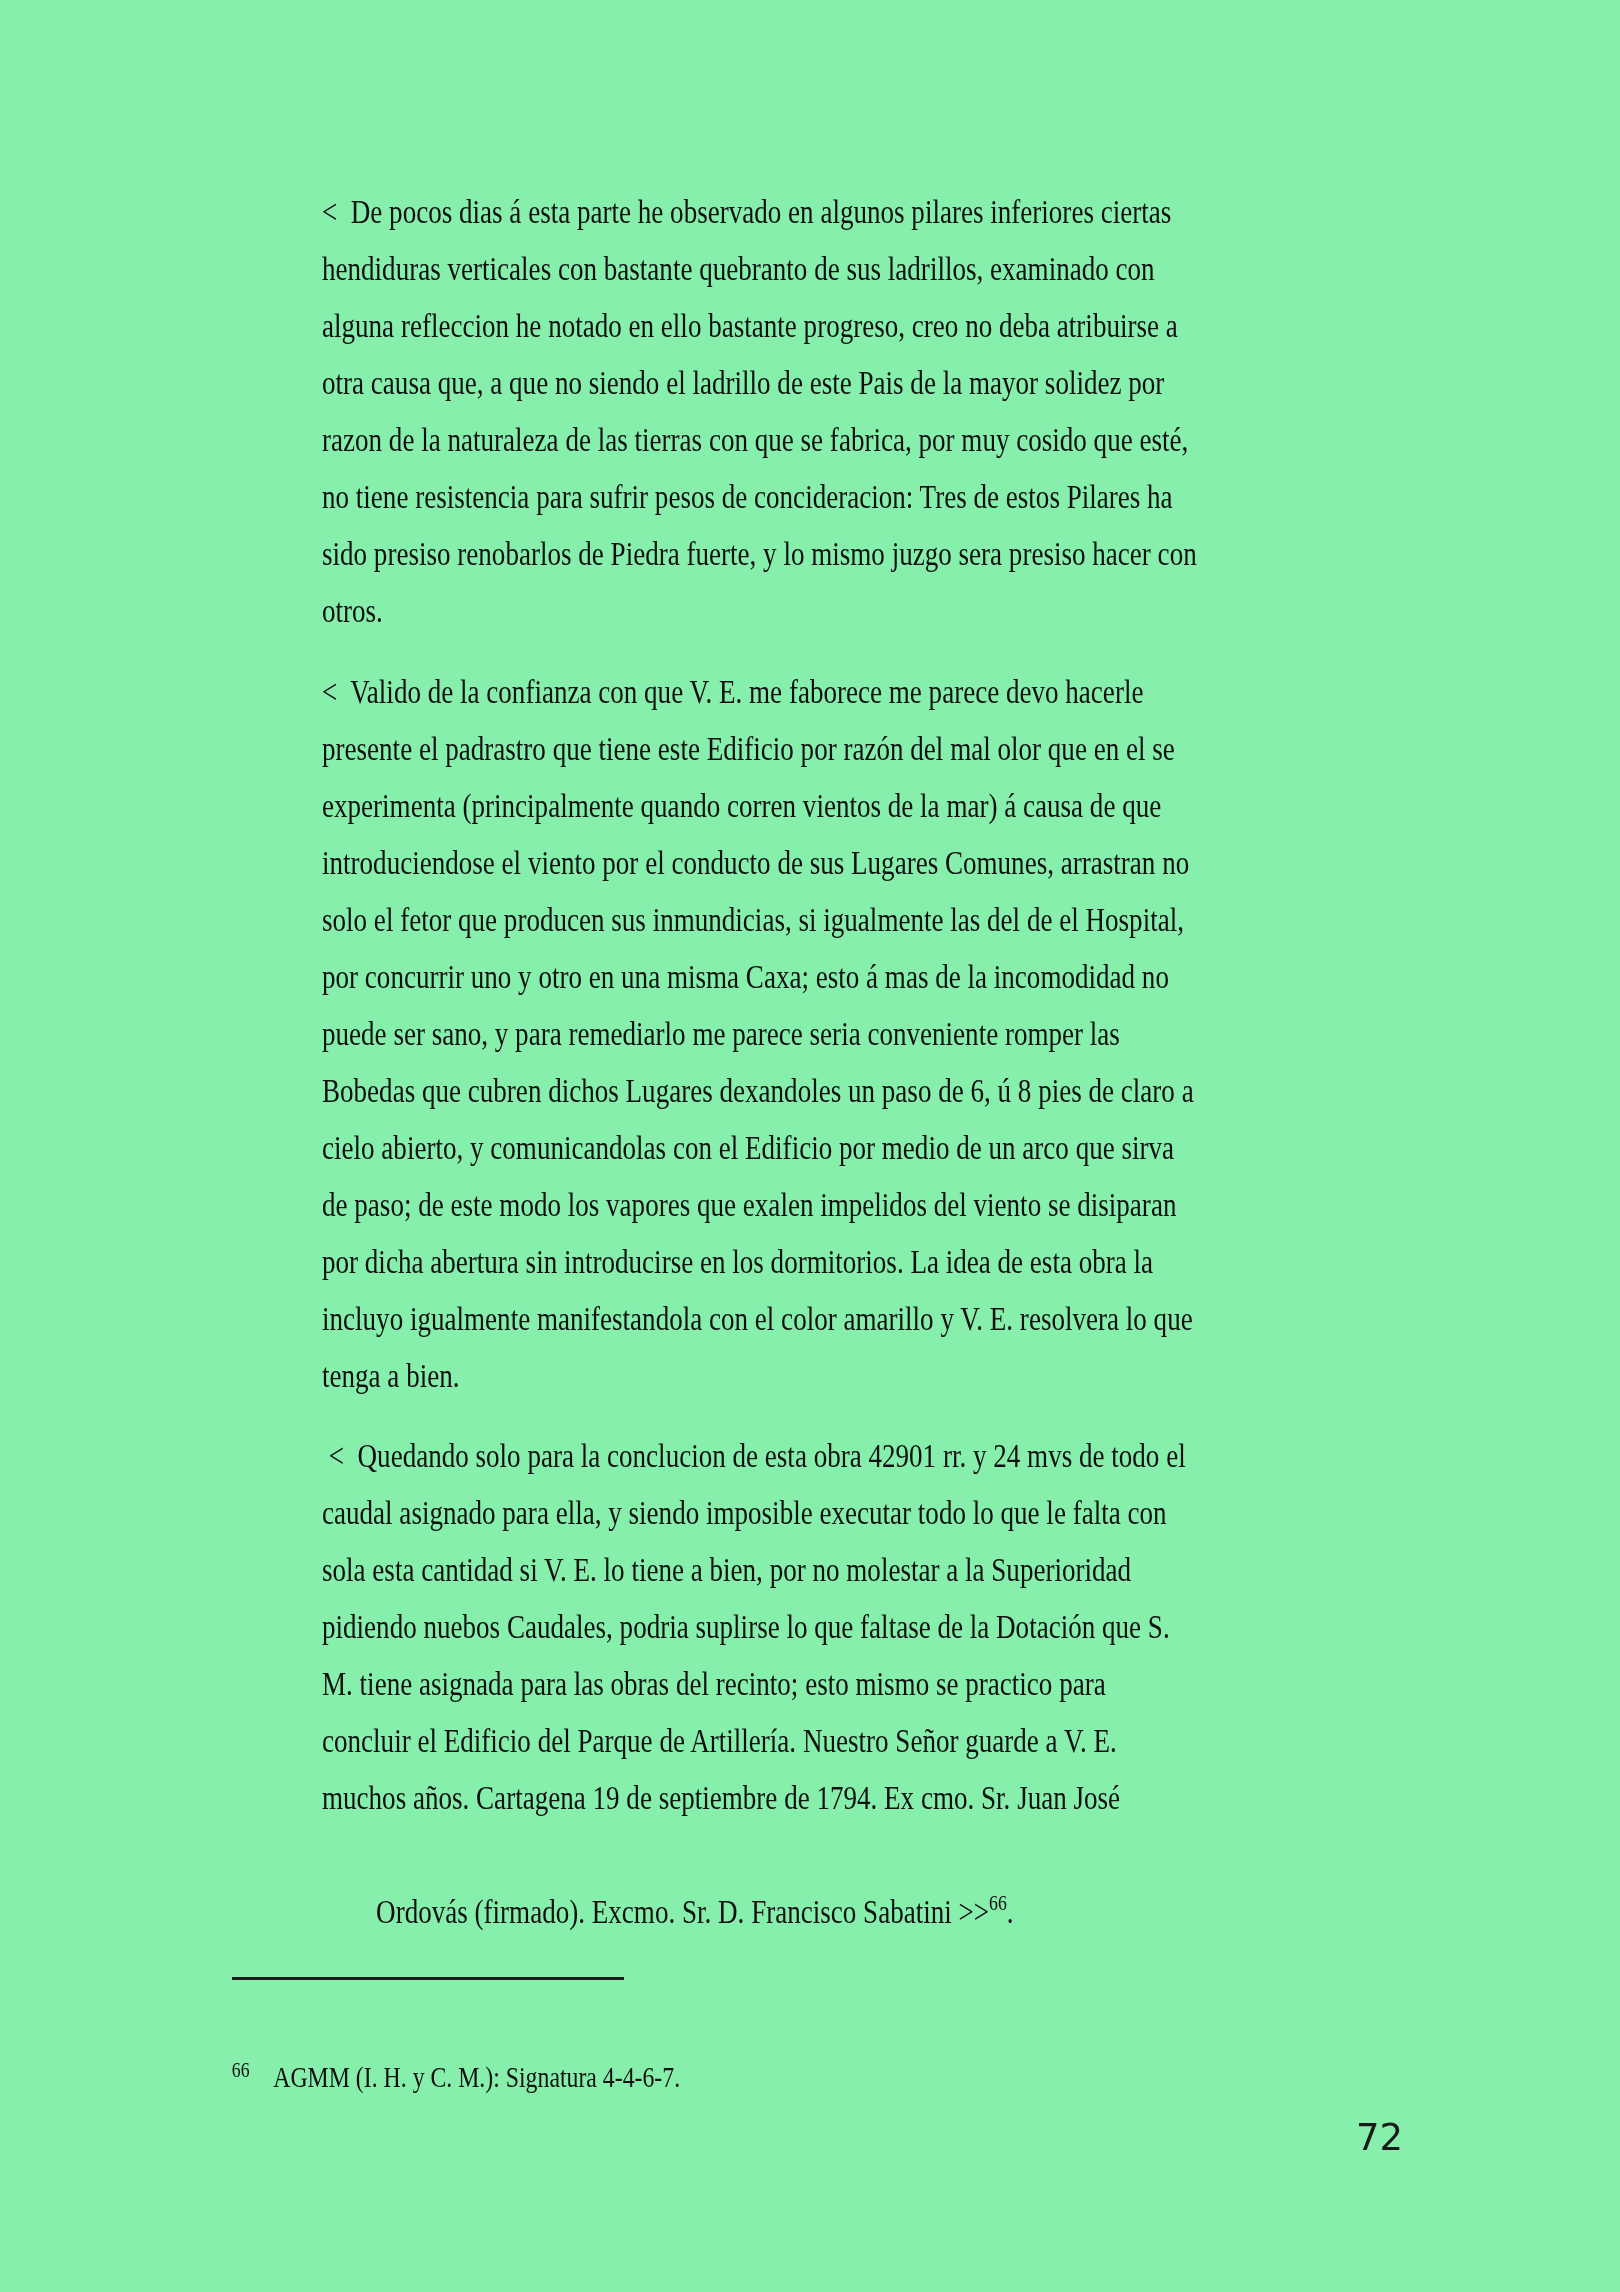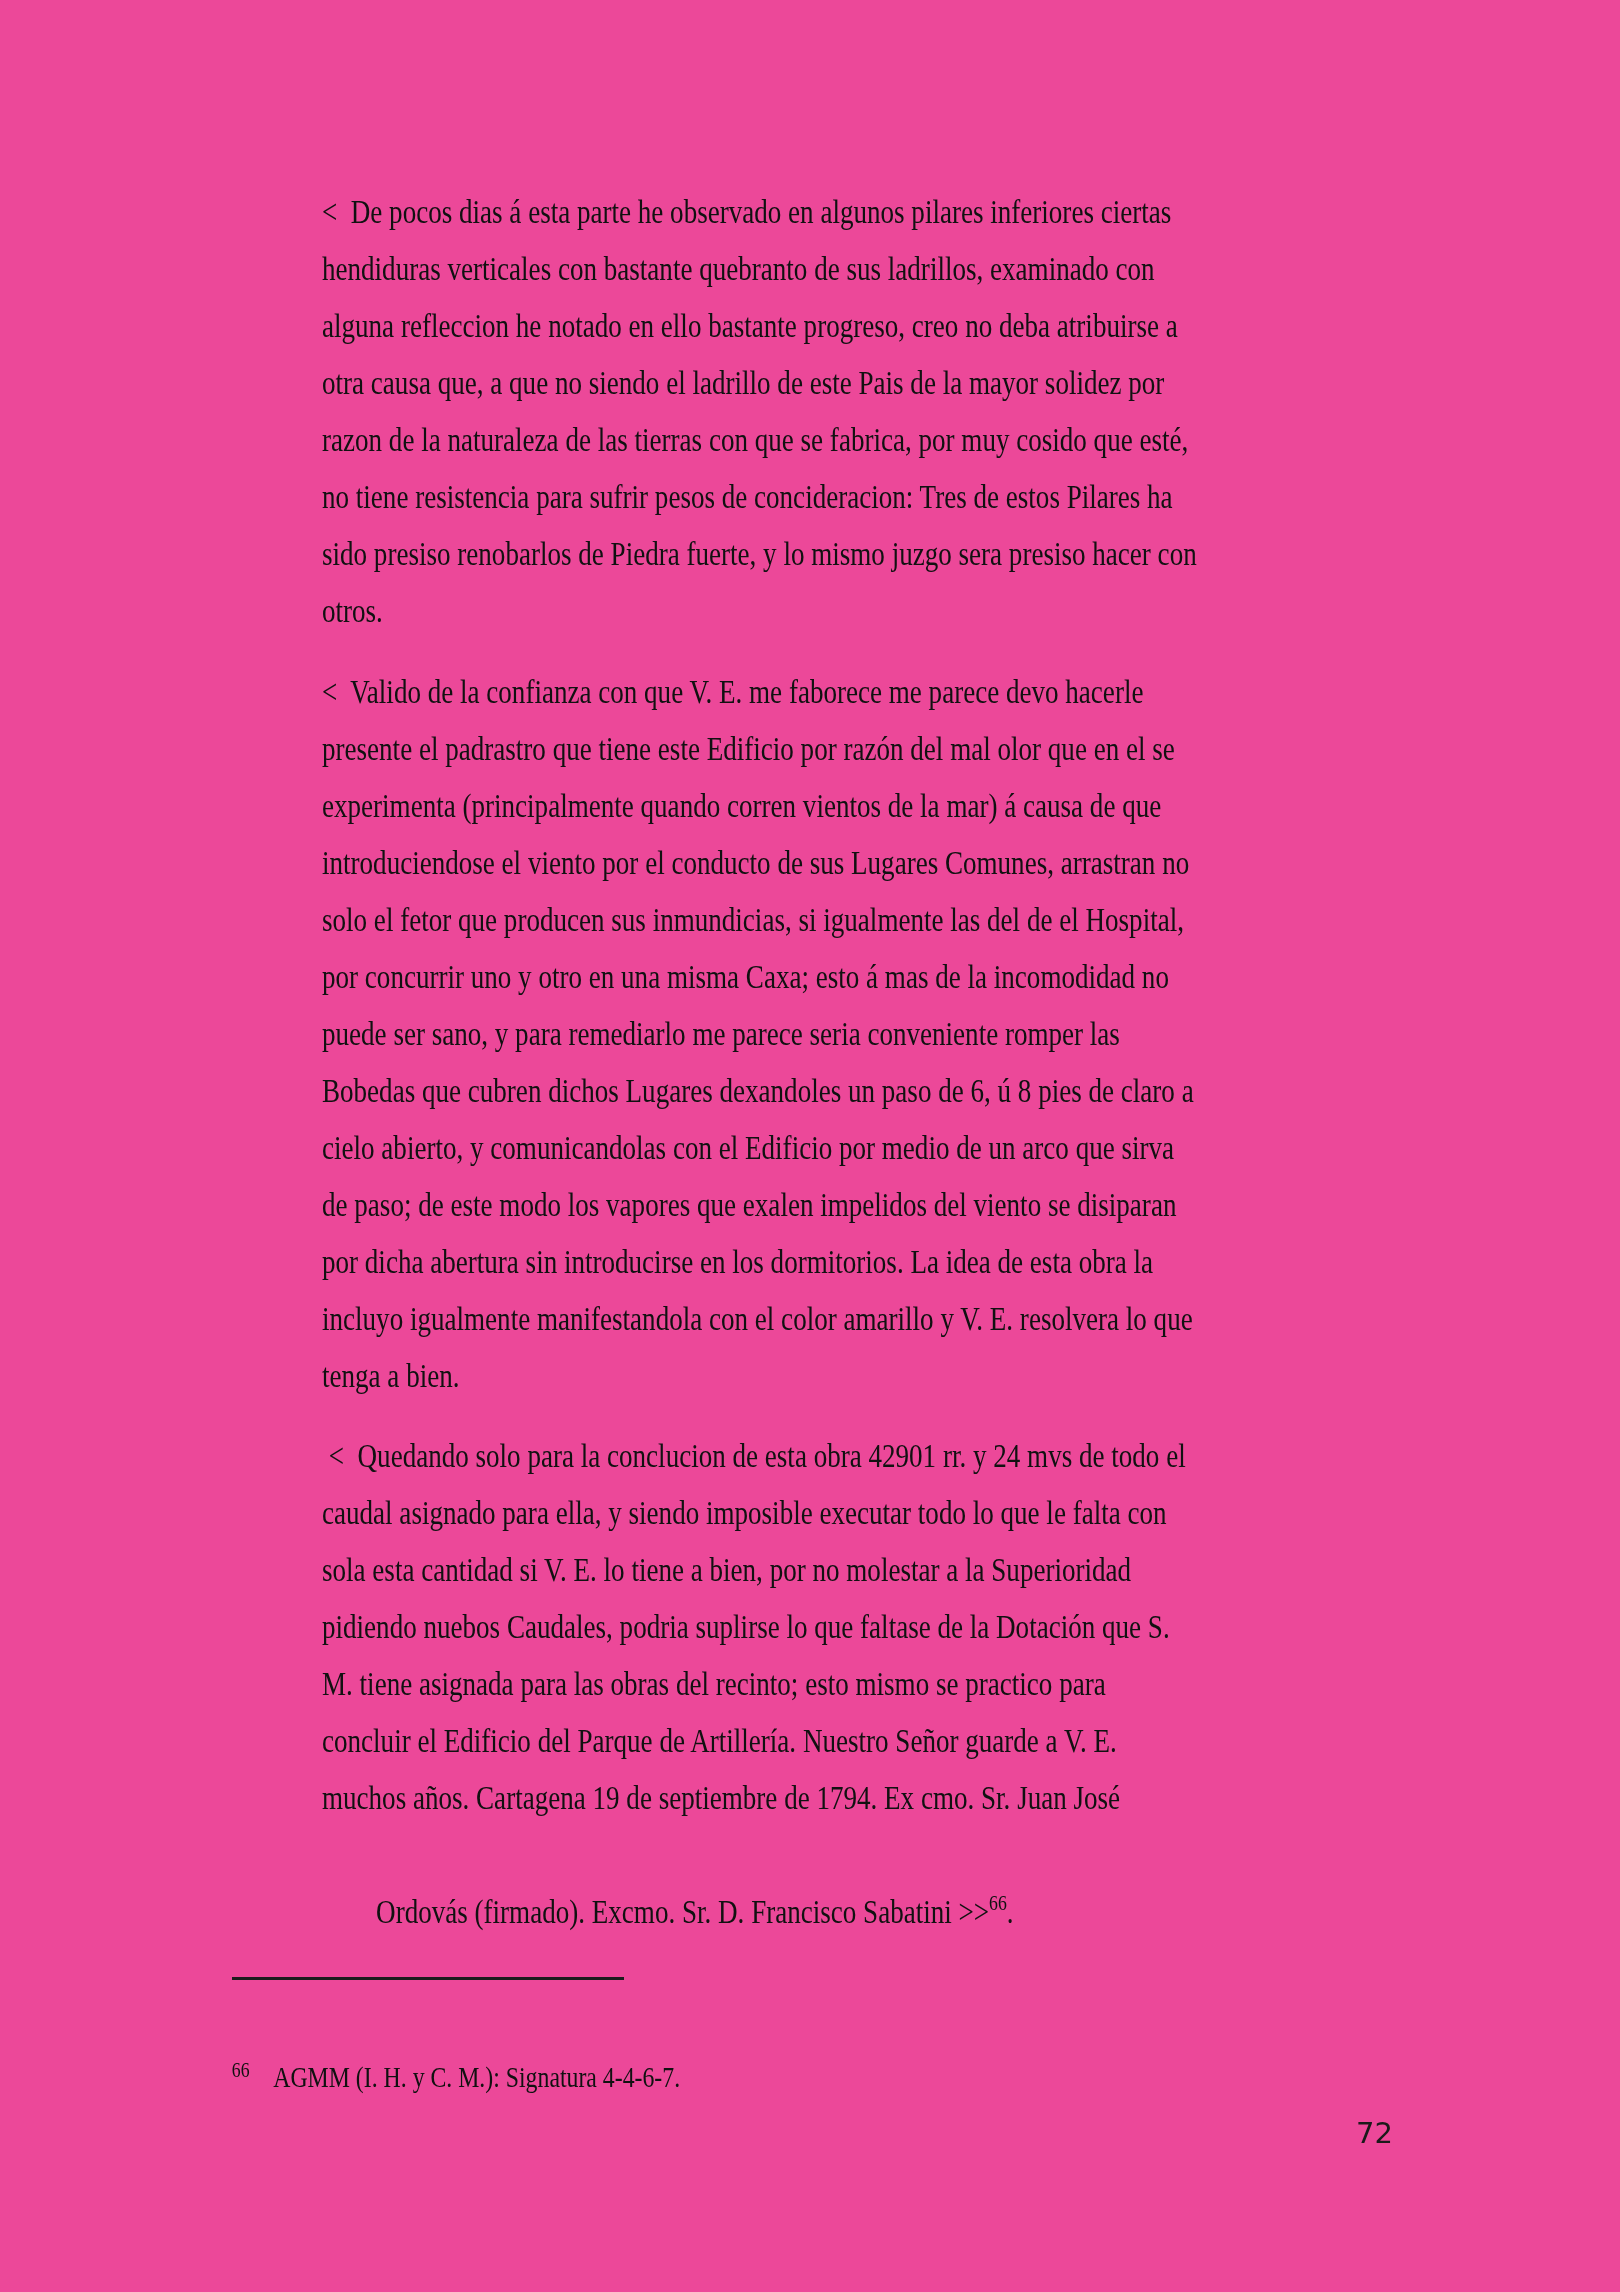--- a/index.html
+++ b/index.html
@@ -5,21 +5,21 @@
   html, body {
     margin: 0;
     padding: 0;
     background: #9a9a9a;
   }
   .page {
     position: relative;
     width: 1620px;
     height: 2293px;
     margin: 0 auto;
-    background: #ec4899;
+    background: #86efac;
     font-family: "Liberation Serif", serif;
     color: #111111;
     overflow: hidden;
   }
   .body-text {
     position: absolute;
     left: 322px;
     top: 184px;
     width: 1137px;
   }
@@ -64,21 +64,21 @@
     font-size: 21.6px;
     position: relative;
     top: -9.8px;
     margin-right: 29px;
   }
   .page-number {
     position: absolute;
     left: 1356px;
     top: 2119px;
     font-family: "DejaVu Sans", sans-serif;
-    font-size: 29px;
+    font-size: 37px;
     line-height: 1;
     color: #1a1a1a;
   }
 </style>
 </head>
 <body>
 
 <div class="page">
 
   <main class="body-text">

